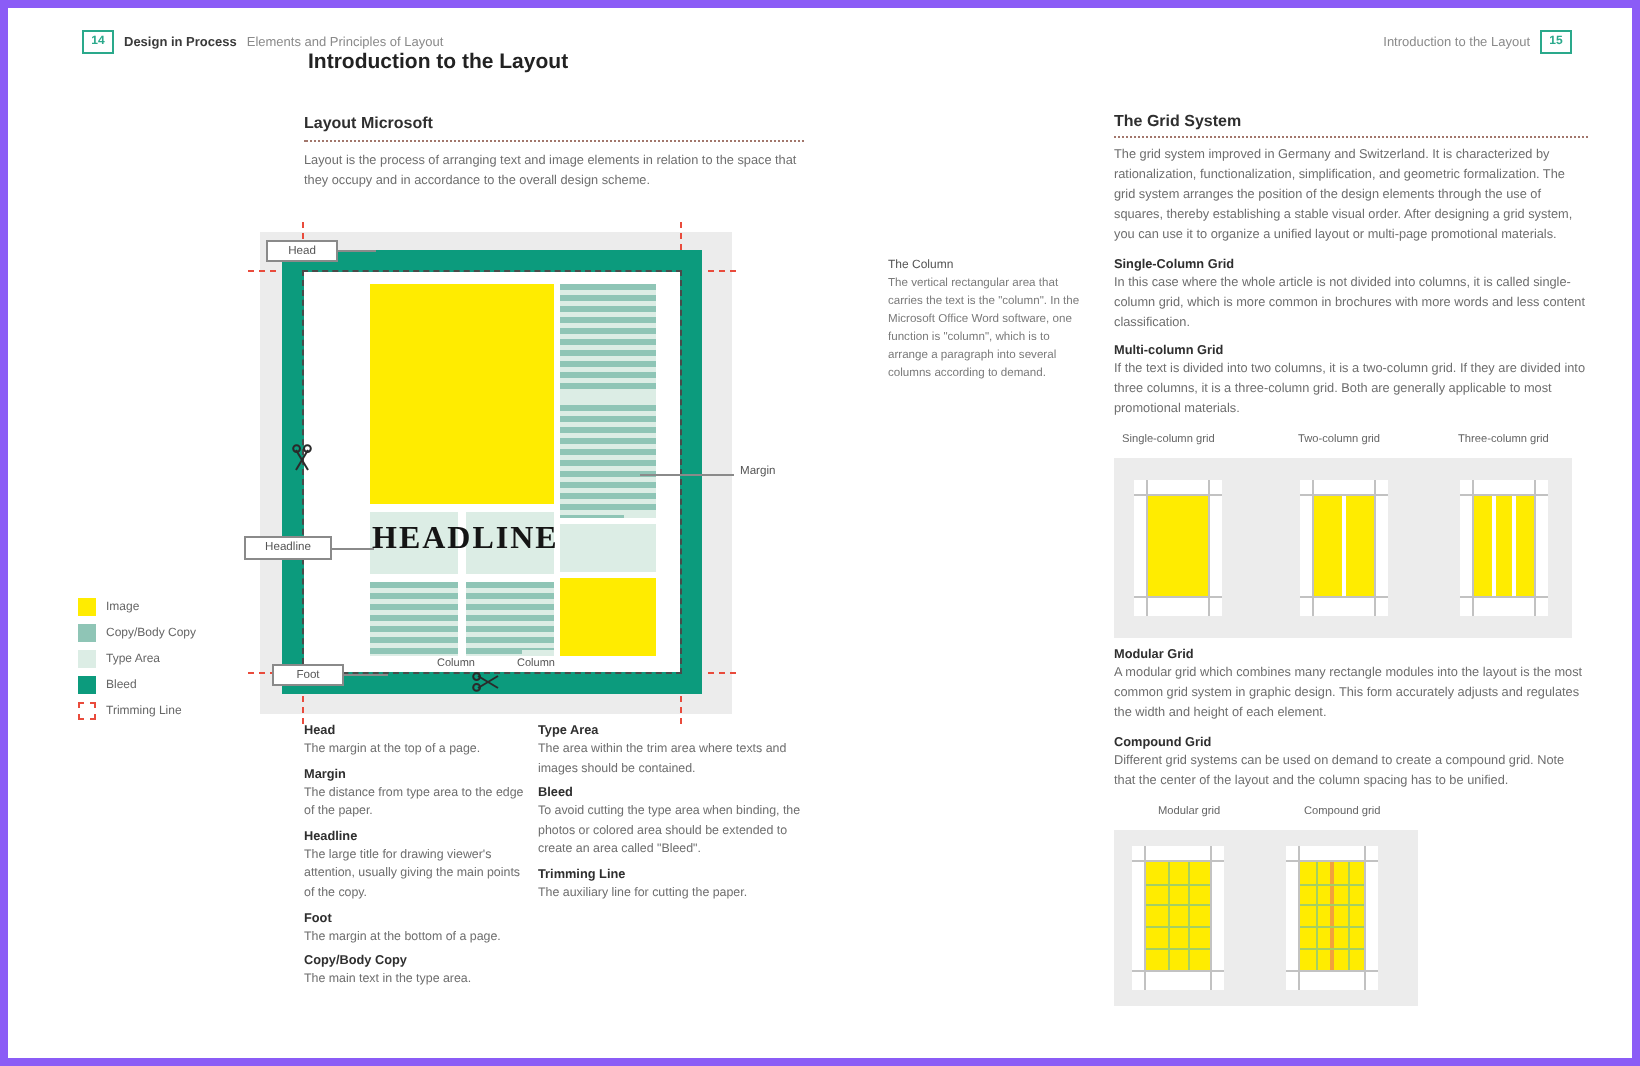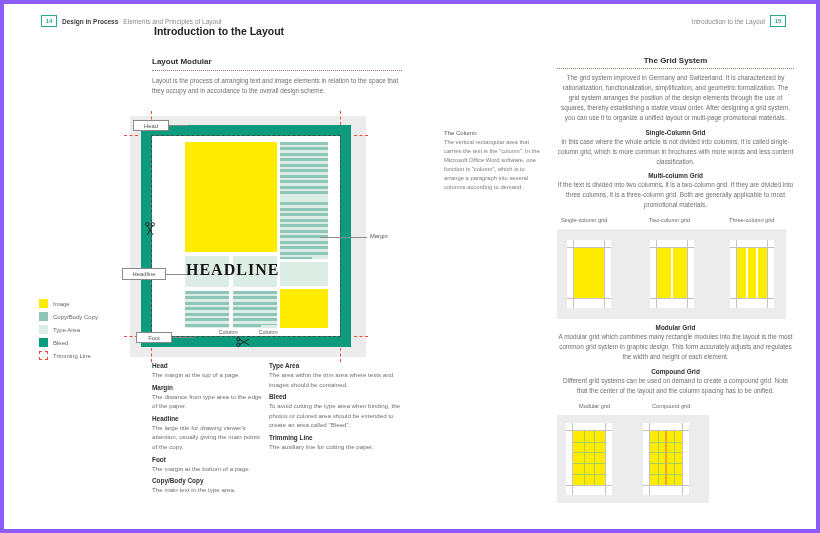--- a/index.html
+++ b/index.html
@@ -55,21 +55,21 @@
 
   .caption { position:absolute; left:440px; top:126px; width:102px; }
   .caption .ct { font-size:6px; color:#555; margin-bottom:2px; }
   .caption .cb { font-size:5.8px; line-height:1.55; color:#7a7a7a; }
 
   .defs { position:absolute; top:358px; }
   .defs1 { left:148px; width:114px; }
   .defs2 { left:265px; width:132px; }
 
   
-  .rightcol { position:absolute; left:553px; top:52px; width:237px;text-align:center; }
+  .rightcol { position:absolute; left:553px; top:52px; width:237px; }
   .rightcol .rh { font-size:8px; font-weight:bold; color:var(--c-ink); margin-bottom:3px; }
   .rightcol .rrule { border-top:1px dotted var(--c-rule); margin-bottom:4px; }
   .rightcol .rp { font-size:6.4px; line-height:1.58; color:var(--c-body); }
   .rightcol .rterm { font-size:6.4px; font-weight:bold; color:var(--c-ink); margin-top:5px; margin-bottom:1px; }
   .lblrow { position:relative; height:9px; margin-top:7px; }
   .lblrow span { position:absolute; font-size:5.6px; color:#666; }
   .panel { position:relative; background:var(--c-panel); margin-top:3px; }
   .gpage { position:absolute; background:#fff; }
   .gv { position:absolute; top:0; bottom:0; width:1px; background:var(--c-guide); }
   .gh { position:absolute; left:0; right:0; height:1px; background:var(--c-guide); }
@@ -89,21 +89,21 @@
     <b>Design in Process</b>
     <span class="dim">Elements and Principles of Layout</span>
   </div>
   <div class="hdr hdr-r">
     <span class="dim">Introduction to the Layout</span>
     <span class="pnum">15</span>
   </div>
 
   <div class="title">Introduction to the Layout</div>
 
-  <div class="sechead" style="left:148px; top:53px;">Layout Modular</div>
+  <div class="sechead" style="left:148px; top:53px;">Layout Microsoft</div>
   <div class="dotrule" style="left:148px; top:66px; width:250px;"></div>
   <div class="body-p" style="left:148px; top:72px; width:252px;">Layout is the process of arranging text and image elements in relation to the space that they occupy and in accordance to the overall design scheme.</div>
 
   <div class="gpanel"></div>
   <div class="bleed"></div>
   <div class="trim"></div>
 
   <div class="cmark-h" style="left:120px; top:131px;"></div>
   <div class="cmark-h" style="left:350px; top:131px;"></div>
   <div class="cmark-h" style="left:120px; top:332px;"></div>

